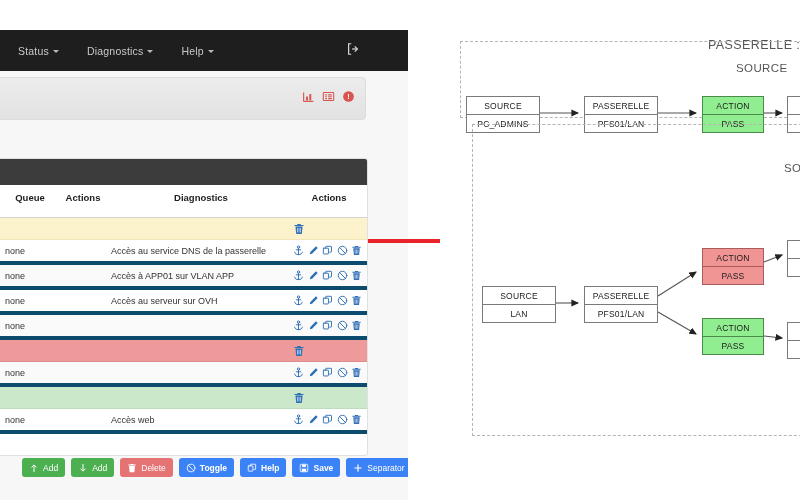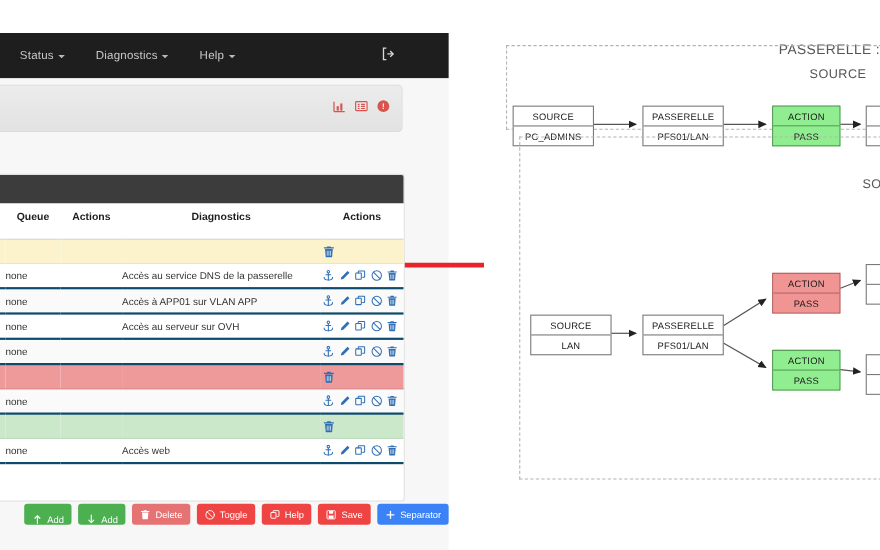--- a/index.html
+++ b/index.html
@@ -66,21 +66,21 @@
   table.rules{
     border-collapse:collapse;width:100%;table-layout:fixed;
   }
   table.rules th{
     font-size:9.5px;font-weight:bold;color:#1d1d1d;text-align:center;
     padding:7px 0 14px 0;background:#ffffff;border-bottom:1px solid #d4d4d4;
     white-space:nowrap;
   }
   table.rules td{
     font-size:9px;color:#333;padding:0;height:21px;vertical-align:middle;
-    border-bottom:2px solid #0c4a6e;white-space:nowrap;
+    border-bottom:4px solid #0c4a6e;white-space:nowrap;
   }
   .c-gw{width:22px;}
   .c-queue{width:50px;}
   .c-sched{width:56px;}
   .c-desc{width:180px;}
   .c-act{width:auto;}
 
   tr.row-sep-yellow td{background:#fcf3cd;border-bottom:1px solid #f0e6b8;}
   tr.row-sep-red td{background:#ef9a9a;border-bottom:1px solid #e08b8b;}
   tr.row-sep-green td{background:#cbe8cb;border-bottom:1px solid #bddcbd;}
@@ -97,23 +97,23 @@
   
   .btn-row{
     position:absolute;left:22px;top:428px;display:flex;gap:6px;align-items:center;
   }
   .btn{
     height:19px;border-radius:3px;display:flex;align-items:center;gap:4px;
     padding:0 7px;font-size:8.5px;color:#ffffff;cursor:pointer;
     white-space:nowrap;border:none;
   }
   .btn svg{display:block;}
-  .btn-green{background:#4caf50;align-items:flex-end;}
+  .btn-green{background:#4caf50;}
   .btn-red{background:#e57373;}
-  .btn-blue{background:#ef4444;}
+  .btn-blue{background:#3b82f6;font-weight:bold;}
   .btn-orange{background:#3b82f6;}
 
   
   #red-arrow{
     position:absolute;left:366px;top:231px;width:100px;height:20px;
   }
 
   
   #diagram{
     position:absolute;left:440px;top:0;width:360px;height:500px;

